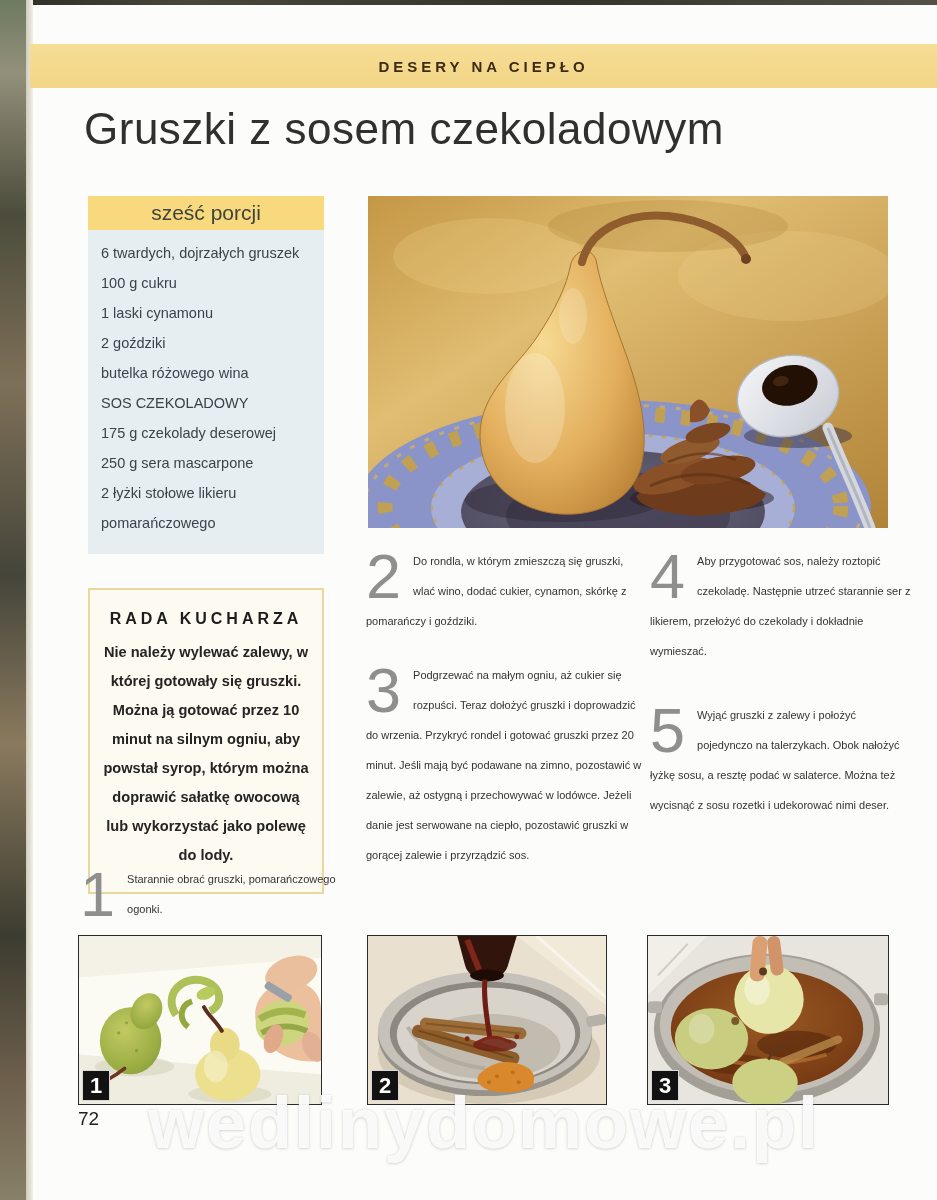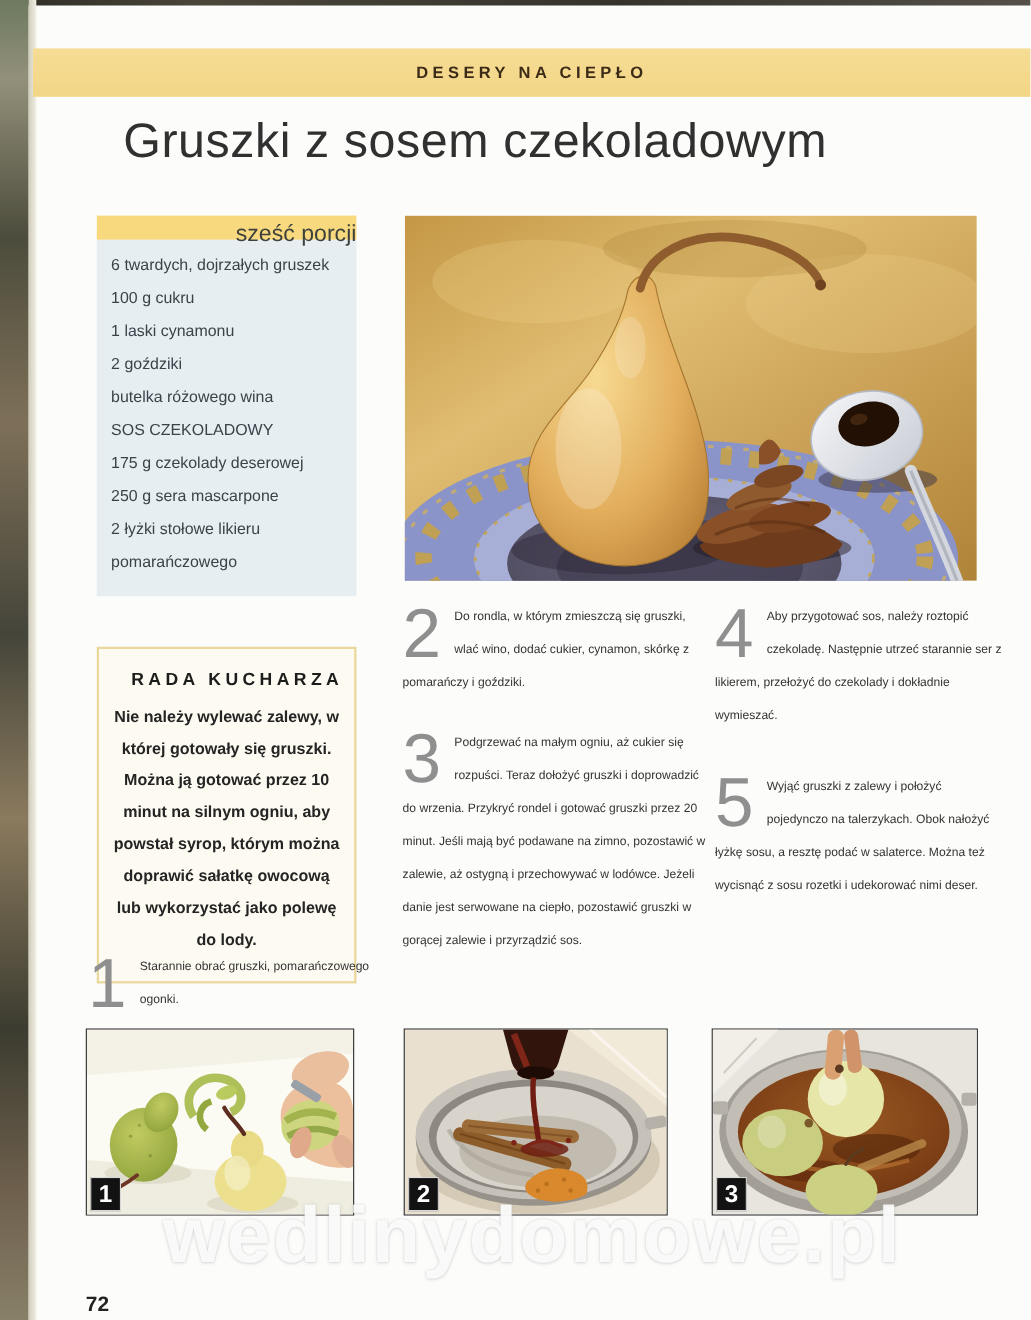--- a/index.html
+++ b/index.html
@@ -17,33 +17,33 @@
   .binding-hl { position:absolute; left:26px; top:0; width:7px; height:1200px;
     background:linear-gradient(90deg,#cfccba,#f2f0e6); }
 
   
   .banner { position:absolute; left:30px; top:44px; width:907px; height:44px;
     background:linear-gradient(180deg,#f6dd95,#f2d586);
     display:flex; align-items:center; justify-content:center; }
   .banner-text { font-size:15px; font-weight:bold; letter-spacing:4px; color:#3c2b16; }
 
   .page-title { position:absolute; left:84px; top:104px; width:820px;
-    font-size:44px; font-weight:400; color:#303030; letter-spacing:0.5px;margin-left:28px; }
+    font-size:44px; font-weight:400; color:#303030; letter-spacing:0.5px; }
 
   
   .ing-box { position:absolute; left:88px; top:196px; width:236px; }
-  .ing-header { height:22px; line-height:34px; text-align:right;
+  .ing-header { height:34px; line-height:34px; text-align:center;
     background:#f8d97e; font-size:21px; color:#3e423c; }
   .ing-body { background:#e7eef2; padding:8px 6px 16px 13px; }
   .ing-item { font-size:14.5px; line-height:30px; color:#39444a; }
 
   
   .tip-box { position:absolute; left:88px; top:588px; width:236px;
     border:2px solid #e9d79c; background:#fdfbf1; padding:20px 10px 22px; }
-  .tip-title { text-align:right; font-weight:bold; font-size:16px;
+  .tip-title { text-align:center; font-weight:bold; font-size:16px;
     letter-spacing:4px; color:#1c1c1c; margin-bottom:10px; }
   .tip-text { text-align:center; font-weight:bold; font-size:14.6px;
     line-height:29px; color:#242424; }
 
   
   .step { position:absolute; }
   .step-num { float:left; font-size:63px; line-height:56px; padding-top:2px;
     color:#8f8f8f; margin-right:12px; font-weight:400; }
   .step-text { font-size:11px; line-height:30px; color:#333; }
   .step-1 { left:80px;  top:864px; width:272px; }
@@ -62,22 +62,22 @@
   .badge { position:absolute; left:3px; bottom:3px; width:28px; height:31px;
     background:#121212; border:1px solid #d8d8d8; color:#fff;
     font-size:22px; font-weight:bold; display:flex; align-items:center;
     justify-content:center; z-index:5; }
 
   
   .watermark { position:absolute; left:148px; top:1082px; width:800px;
     font-size:72px; font-weight:bold; letter-spacing:2px;
     color:rgba(255,255,255,0.88); z-index:9;
     text-shadow:0 0 2px rgba(190,190,190,0.55), 0 1px 3px rgba(170,170,170,0.35); }
-  .page-num { position:absolute; left:78px; top:1176px;
-    font-size:19px; font-weight:bold; color:#222;text-align:right; }
+  .page-num { position:absolute; left:78px; top:1108px;
+    font-size:19px; font-weight:normal; color:#222;text-align:right; }
 </style>
 </head>
 <body>
 
 <div class="page">
   <div class="top-edge"></div>
   <div class="binding"></div>
   <div class="binding-hl"></div>
 
   <div class="banner">

